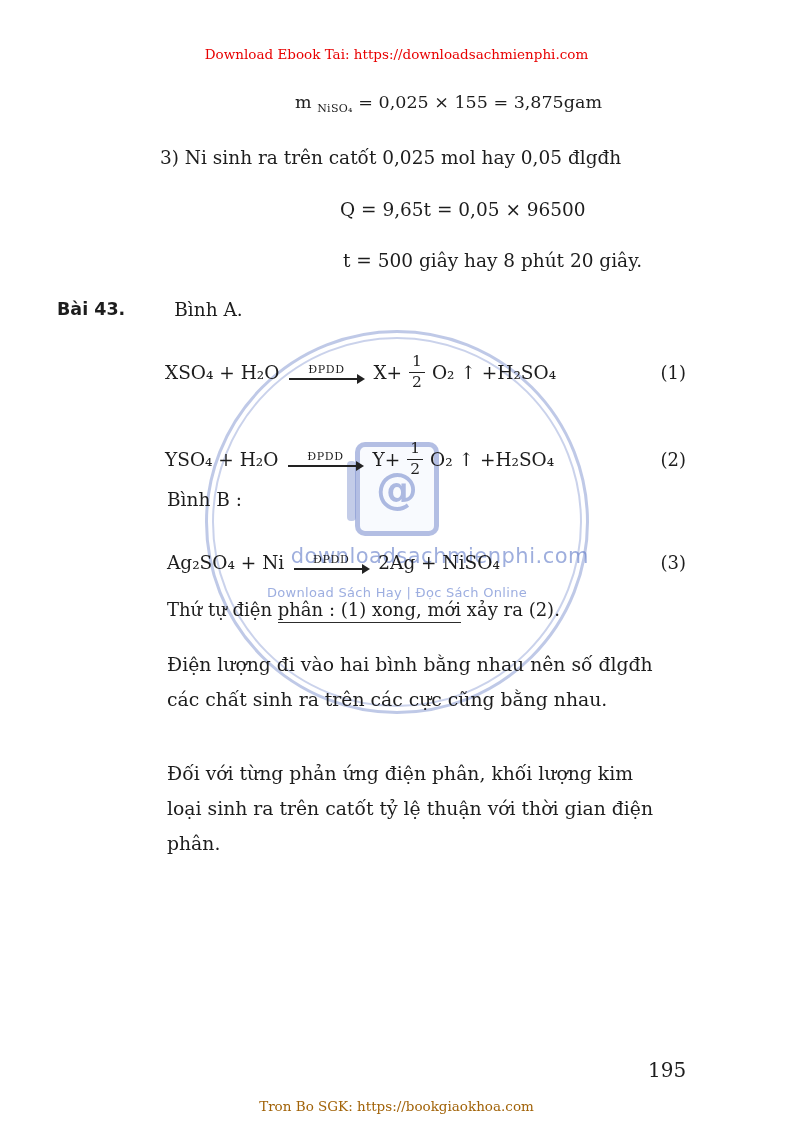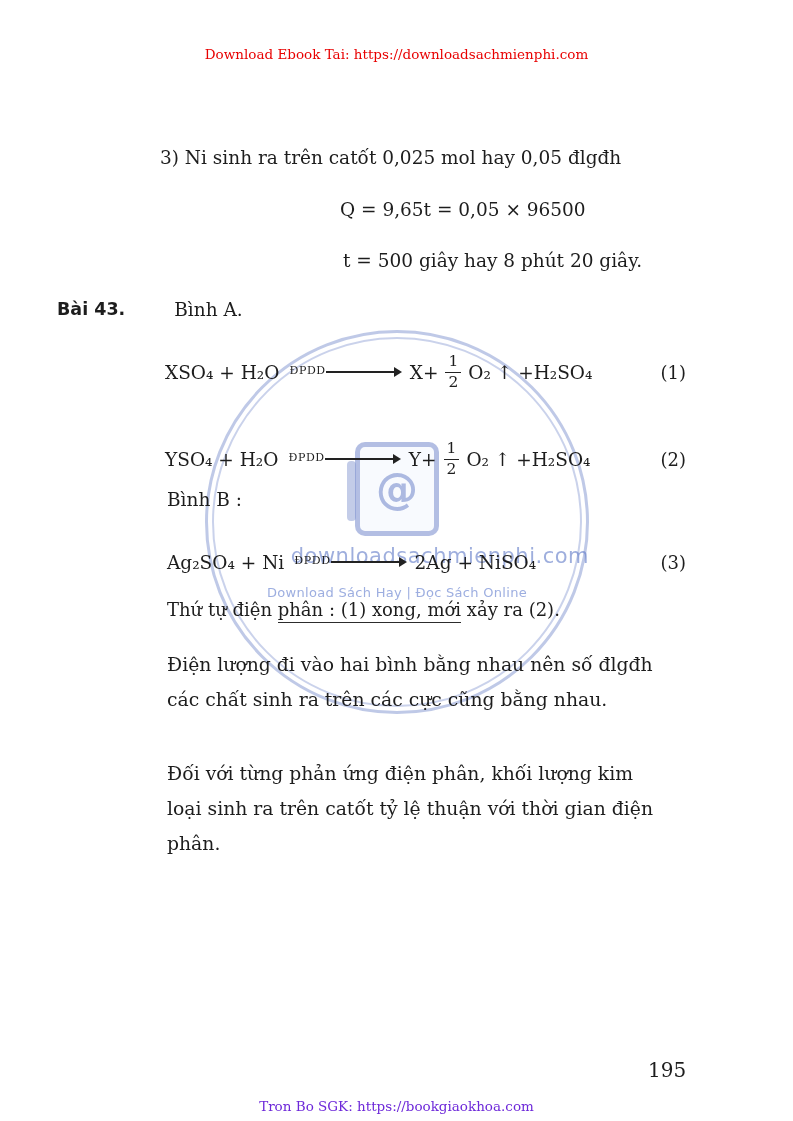--- a/index.html
+++ b/index.html
@@ -12,21 +12,21 @@
     overflow:hidden;
   }
   .page { position:absolute; inset:0; }
 
   .header {
     position:absolute; top:4px; left:0; width:100%;
     text-align:center; color:#e80000; font-size:13.5px;margin-top:42px;
   }
   .footer {
     position:absolute; bottom:7px; left:0; width:100%;
-    text-align:center; color:#6d28d9; font-size:13.5px;
+    text-align:center; color:#a16207; font-size:13.5px;
   }
 
   .content { position:absolute; inset:0; z-index:2; }
 
   .line { position:absolute; font-size:18.5px; white-space:nowrap; }
   .line-mass { top:92px;  left:295px; font-size:17.5px; }
   .line-3    { top:147px; left:160px; }
   .line-q    { top:199px; left:340px; }
   .line-t    { top:250px; left:343px; }
 
@@ -40,21 +40,21 @@
     position:absolute; left:165px; width:521px; height:52px;
     display:flex; align-items:center; justify-content:space-between;
     font-size:18.5px;
   }
   .eq-row.eq1 { top:346px; }
   .eq-row.eq2 { top:433px; }
   .eq-row.eq3 { top:536px; left:167px; width:519px; }
   .eq-body { display:inline-flex; align-items:center; gap:6px; white-space:nowrap;text-align:center; }
   .eq-num { font-size:18px; }
 
-  .rxn-arrow { display:inline-flex; flex-direction:row; align-items:center; margin:0 4px; }
+  .rxn-arrow { display:inline-flex; flex-direction:column; align-items:center; margin:0 4px; }
   .arrow-label { font-size:11px; letter-spacing:0.6px; line-height:1; margin-bottom:3px; font-family:"DejaVu Serif","Liberation Serif",serif; }
   .arrow-line { position:relative; width:74px; height:1.6px; background:#222; }
   .arrow-line::after {
     content:""; position:absolute; right:-2px; top:-4.2px;
     border-top:5px solid transparent; border-bottom:5px solid transparent;
     border-left:8px solid #222;
   }
 
   .frac { display:inline-flex; flex-direction:column; align-items:center; font-size:15.5px; line-height:1.15; margin:0 1px; }
   .frac .num { border-bottom:1.4px solid #222; padding:0 3px 1px 3px; }
@@ -119,20 +119,23 @@
       <span>@</span>
     </div>
     <div class="wm-site">downloadsachmienphi.com</div>
     <div class="wm-tagline">Download Sách Hay | Đọc Sách Online</div>
   </div>
 
   <div class="content">
 
     <div class="header">Download Ebook Tai: https://downloadsachmienphi.com</div>
 
+    <div class="line line-mass">
+      <span>m </span><sub class="fsub">NiSO₄</sub><span> = 0,025 × 155 = 3,875gam</span>
+    </div>
 
     <div class="line line-3">3) Ni sinh ra trên catốt 0,025 mol hay 0,05 đlgđh</div>
     <div class="line line-q">Q = 9,65t = 0,05 × 96500</div>
     <div class="line line-t">t = 500 giây hay 8 phút 20 giây.</div>
 
     <div class="bai-row">
       <span class="bai-label">Bài 43.</span>
       <span class="binh-a">Bình A.</span>
     </div>
 

